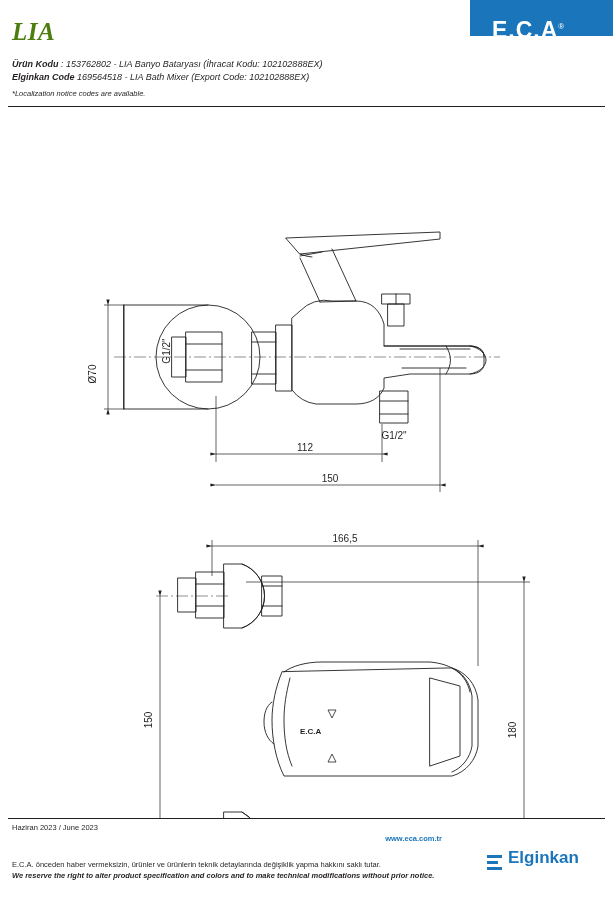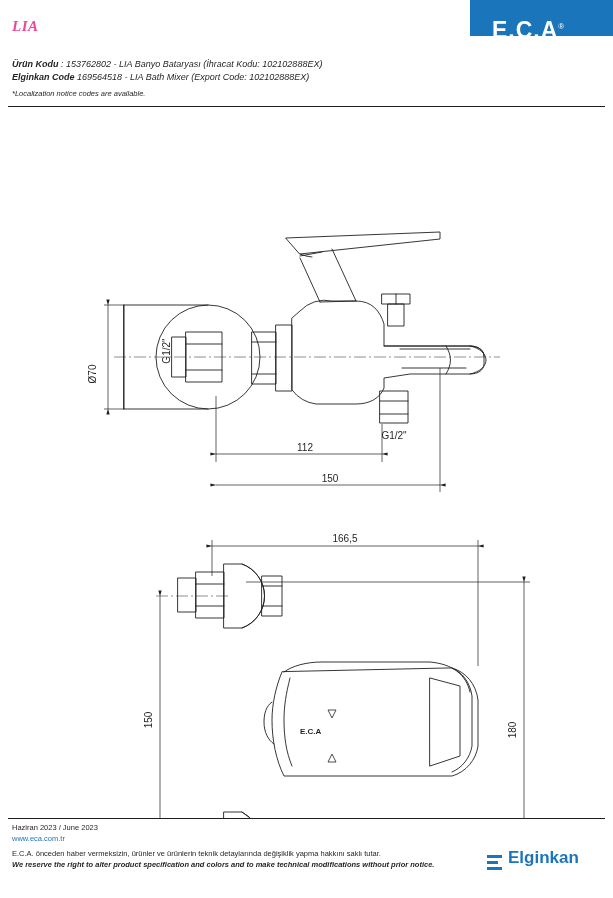--- a/index.html
+++ b/index.html
@@ -50,22 +50,22 @@
     vertical-align: super;
     font-weight: normal;
   }
   .brand-title {
     position: absolute;
     left: 12px;
     top: 18px;
     font-family: "Liberation Serif", serif;
     font-style: italic;
     font-weight: bold;
-    font-size: 15px;
-    color: #ec4899;
+    font-size: 25px;
+    color: #4d7c0f;
     letter-spacing: 0.5px;
   }
 
   
   .product-info {
     position: absolute;
     left: 12px;
     top: 58px;
     width: 470px;
     font-size: 9px;
@@ -115,22 +115,22 @@
     line-height: 11px;
     padding-left: 14px;
   }
   .footer .f-left {
     position: absolute;
     left: 12px;
     top: 0;
     width: 430px;
   }
   .footer .f-date { color: #231f20; }
-  .footer .f-web { color: #1b75bb; font-weight: normal; }
-  .footer .f-tr { color: #231f20; margin-top: 4px; }
+  .footer .f-web { color: #1b75bb; font-weight: bold; text-align: right; }
+  .footer .f-tr { color: #231f20; margin-top: 15px; }
   .footer .f-en { color: #231f20; font-weight: bold; font-style: italic; }
   .elginkan-mark {
     position: absolute;
     left: 487px;
     top: 33px;
     width: 15px;
     height: 16px;
   }
   .elginkan-mark i {
     display: block;

